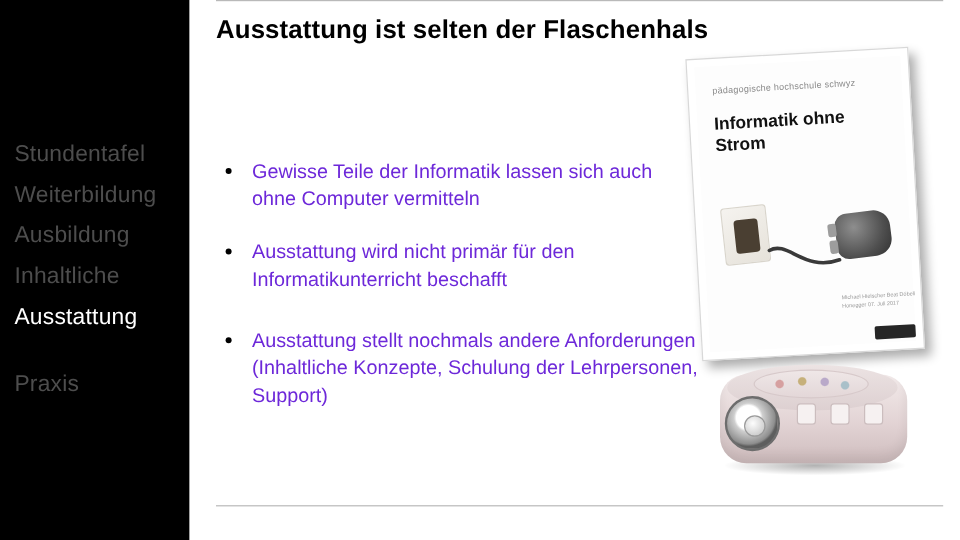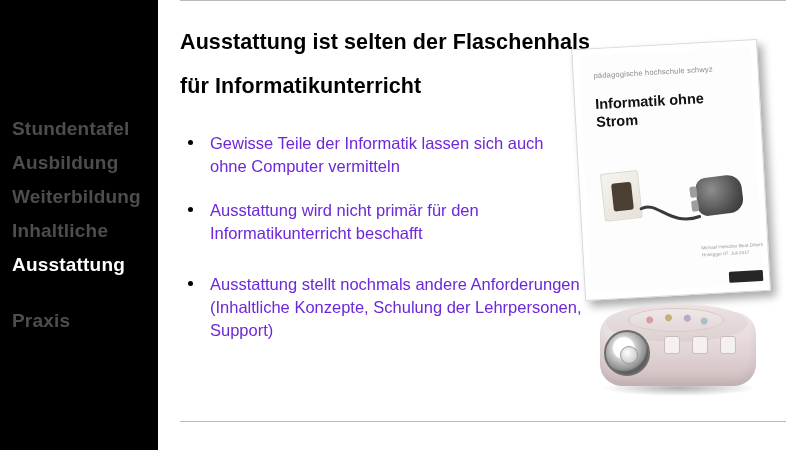--- a/index.html
+++ b/index.html
@@ -15,21 +15,20 @@
     width: 800px; height: 450px;
     background: #ffffff;
   }
 
   
   #sidebar {
     position: absolute;
     left: 0; top: 0;
     width: 158px; height: 450px;
     background: #000000;
-    font-weight: bold;
   }
   #nav {
     position: absolute;
     left: 12px;
     top: 112px;
     width: 146px;
   }
   .nav-item {
     font-size: 19px;
     line-height: 34px;
@@ -56,21 +55,21 @@
     position: absolute;
     left: 22px;
     top: 12px;
     width: 500px;
     font-size: 21.5px;
     font-weight: bold;
     color: #000000;
     line-height: 27px;
     letter-spacing: 0.1px;
   }
-  .title-line { display: block; margin-top: 17px; }
+  .title-line { display: block; }
 
   #title-rule {
     position: absolute;
     left: 22px;
     top: 0px;
     width: 606px;
     height: 1px;
     background: #b9b9b9;
   }
   #bottom-rule {
@@ -279,44 +278,43 @@
 <body>
 
 <div id="slide">
 
   <div id="sidebar">
     <div id="nav">
       <div class="nav-item">
         <span>Stundentafel</span>
       </div>
       <div class="nav-item">
+        <span>Weiterbildung</span>
+      </div>
+      <div class="nav-item">
         <span>Ausbildung</span>
-      </div>
-      <div class="nav-item">
-        <span>Weiterbildung</span>
       </div>
       <div class="nav-item">
         <span>Inhaltliche</span>
       </div>
       <div class="nav-item active">
         <span>Ausstattung</span>
       </div>
       <div class="nav-item spaced">
         <span>Praxis</span>
       </div>
     </div>
   </div>
 
   <div id="main">
 
     <div id="title-rule"></div>
 
     <div id="title">
       <span class="title-line">Ausstattung ist selten der Flaschenhals</span>
-      <span class="title-line">für Informatikunterricht</span>
     </div>
 
     <div id="bullets">
       <div class="bullet">
         <span class="dot"></span>
         <span class="txt">Gewisse Teile der Informatik lassen sich auch ohne Computer vermitteln</span>
       </div>
       <div class="bullet">
         <span class="dot"></span>
         <span class="txt">Ausstattung wird nicht primär für den Informatikunterricht beschafft</span>

